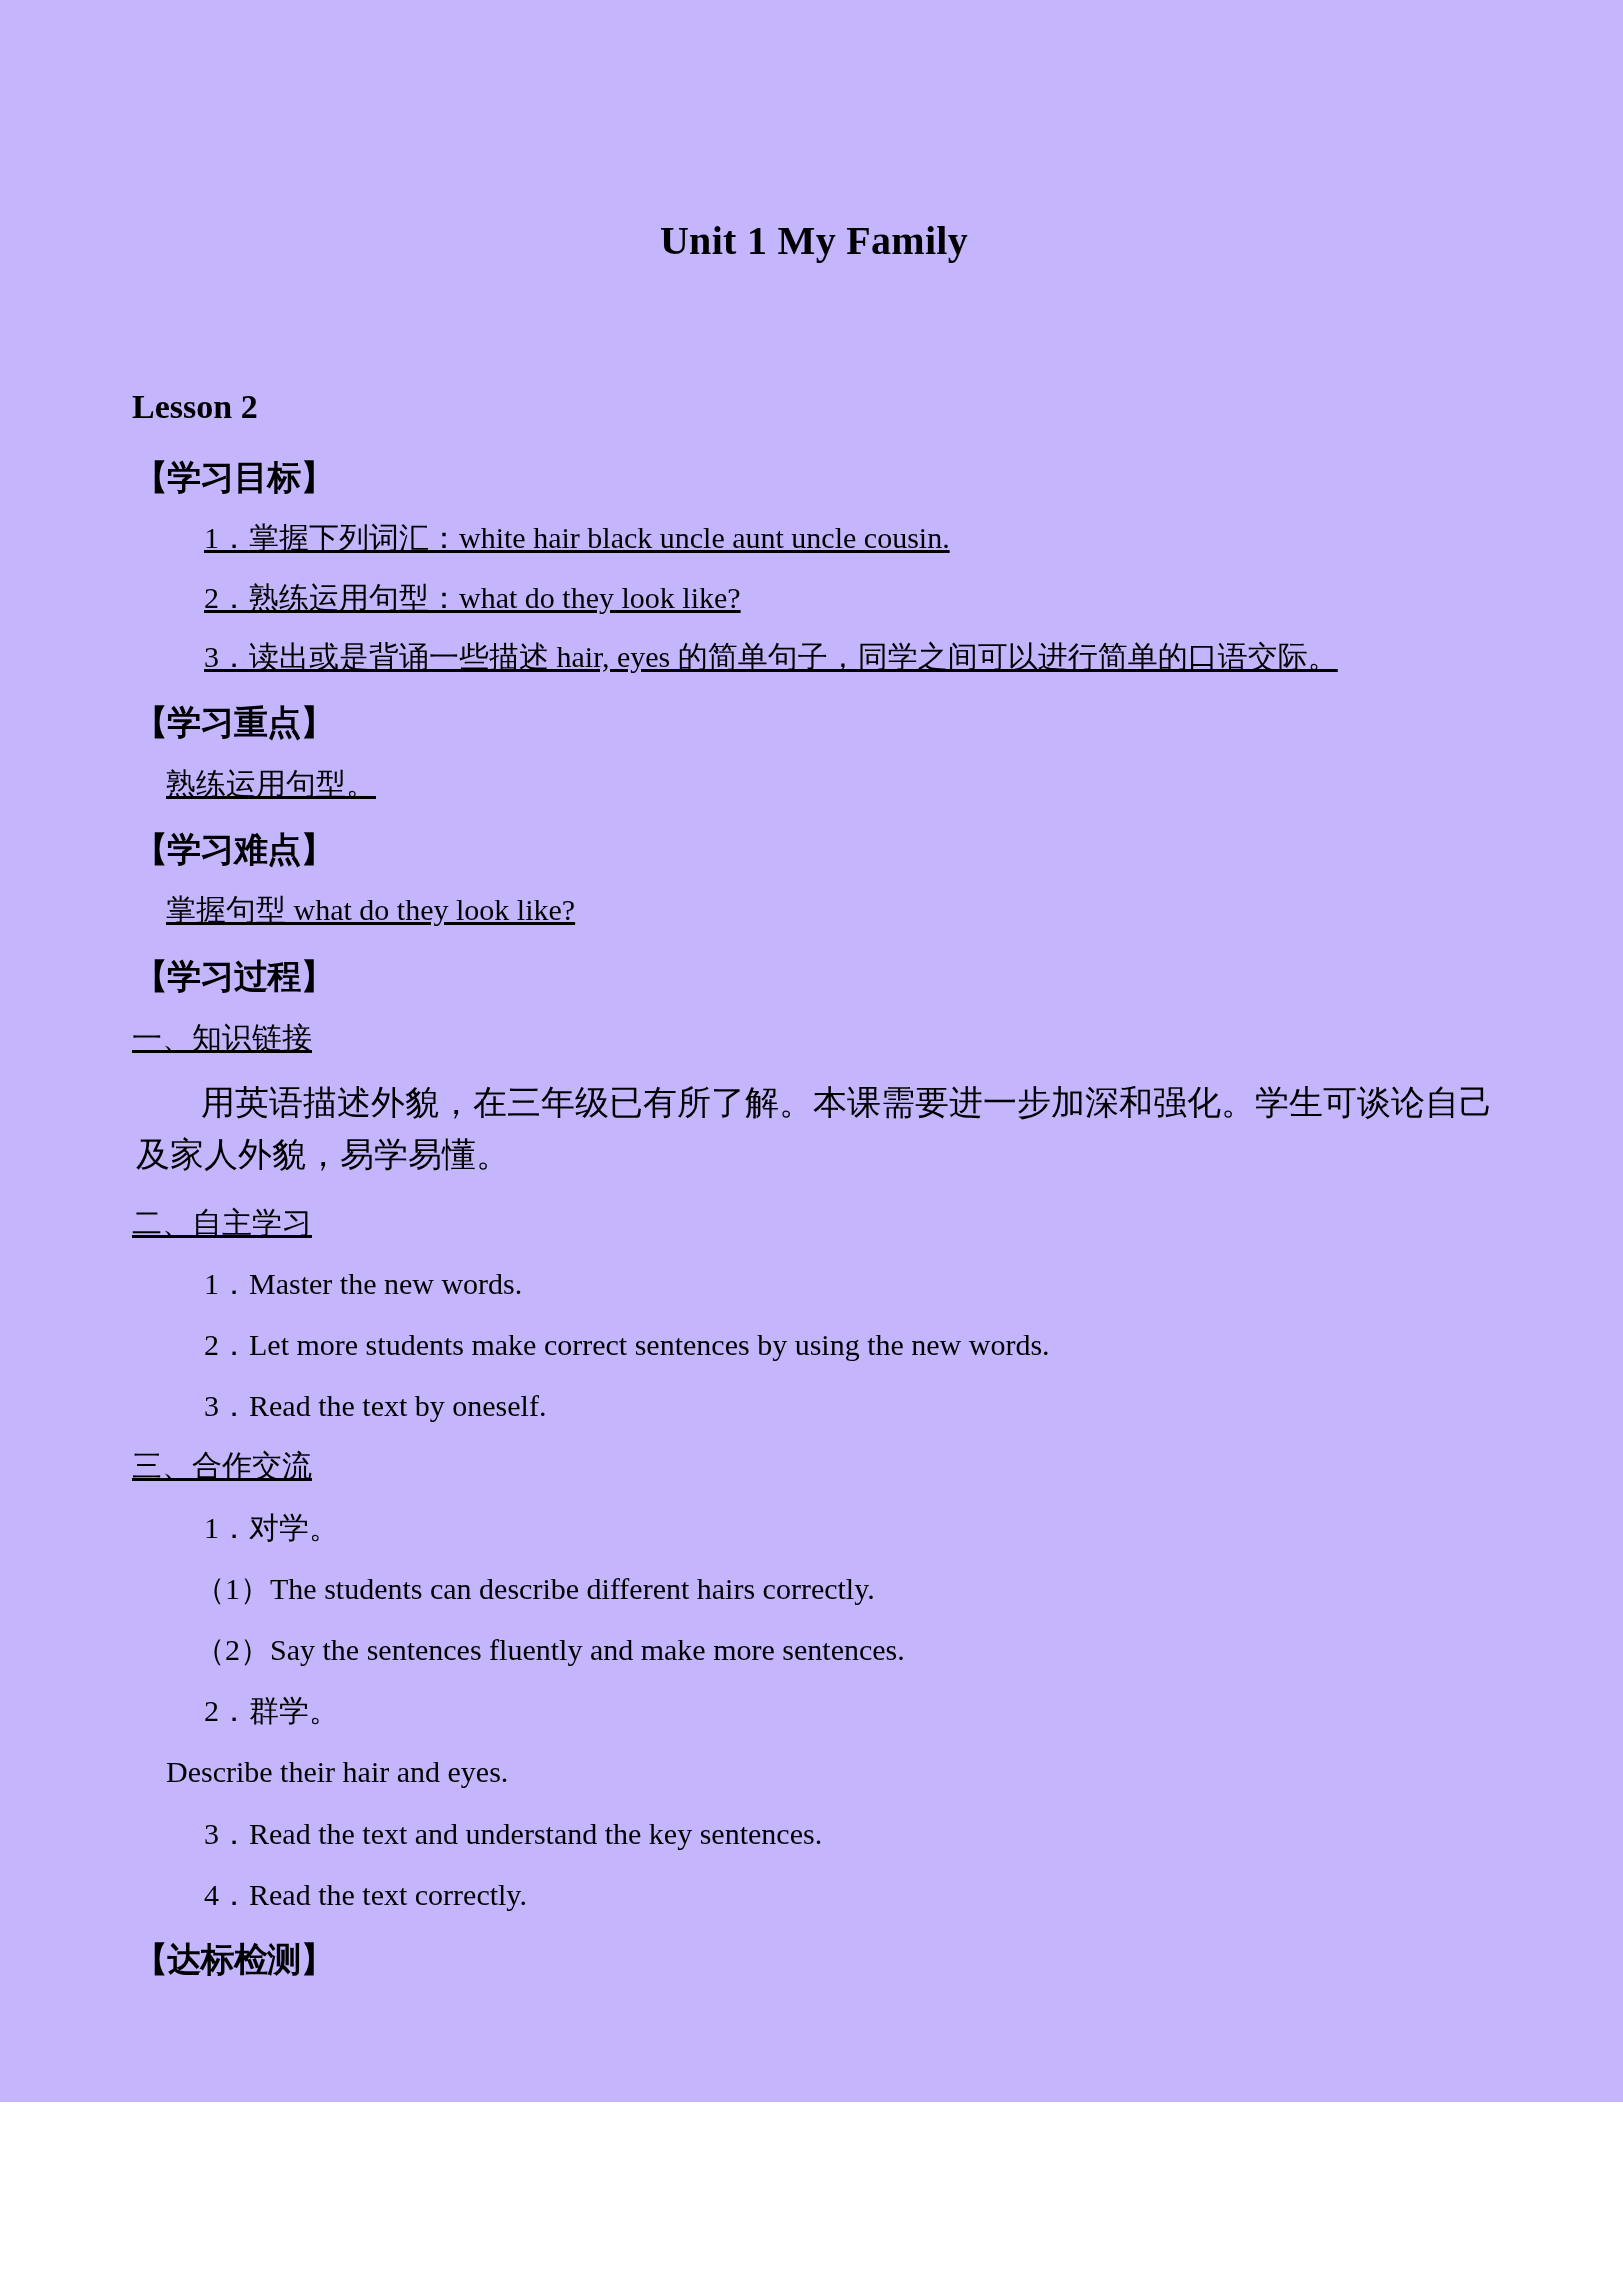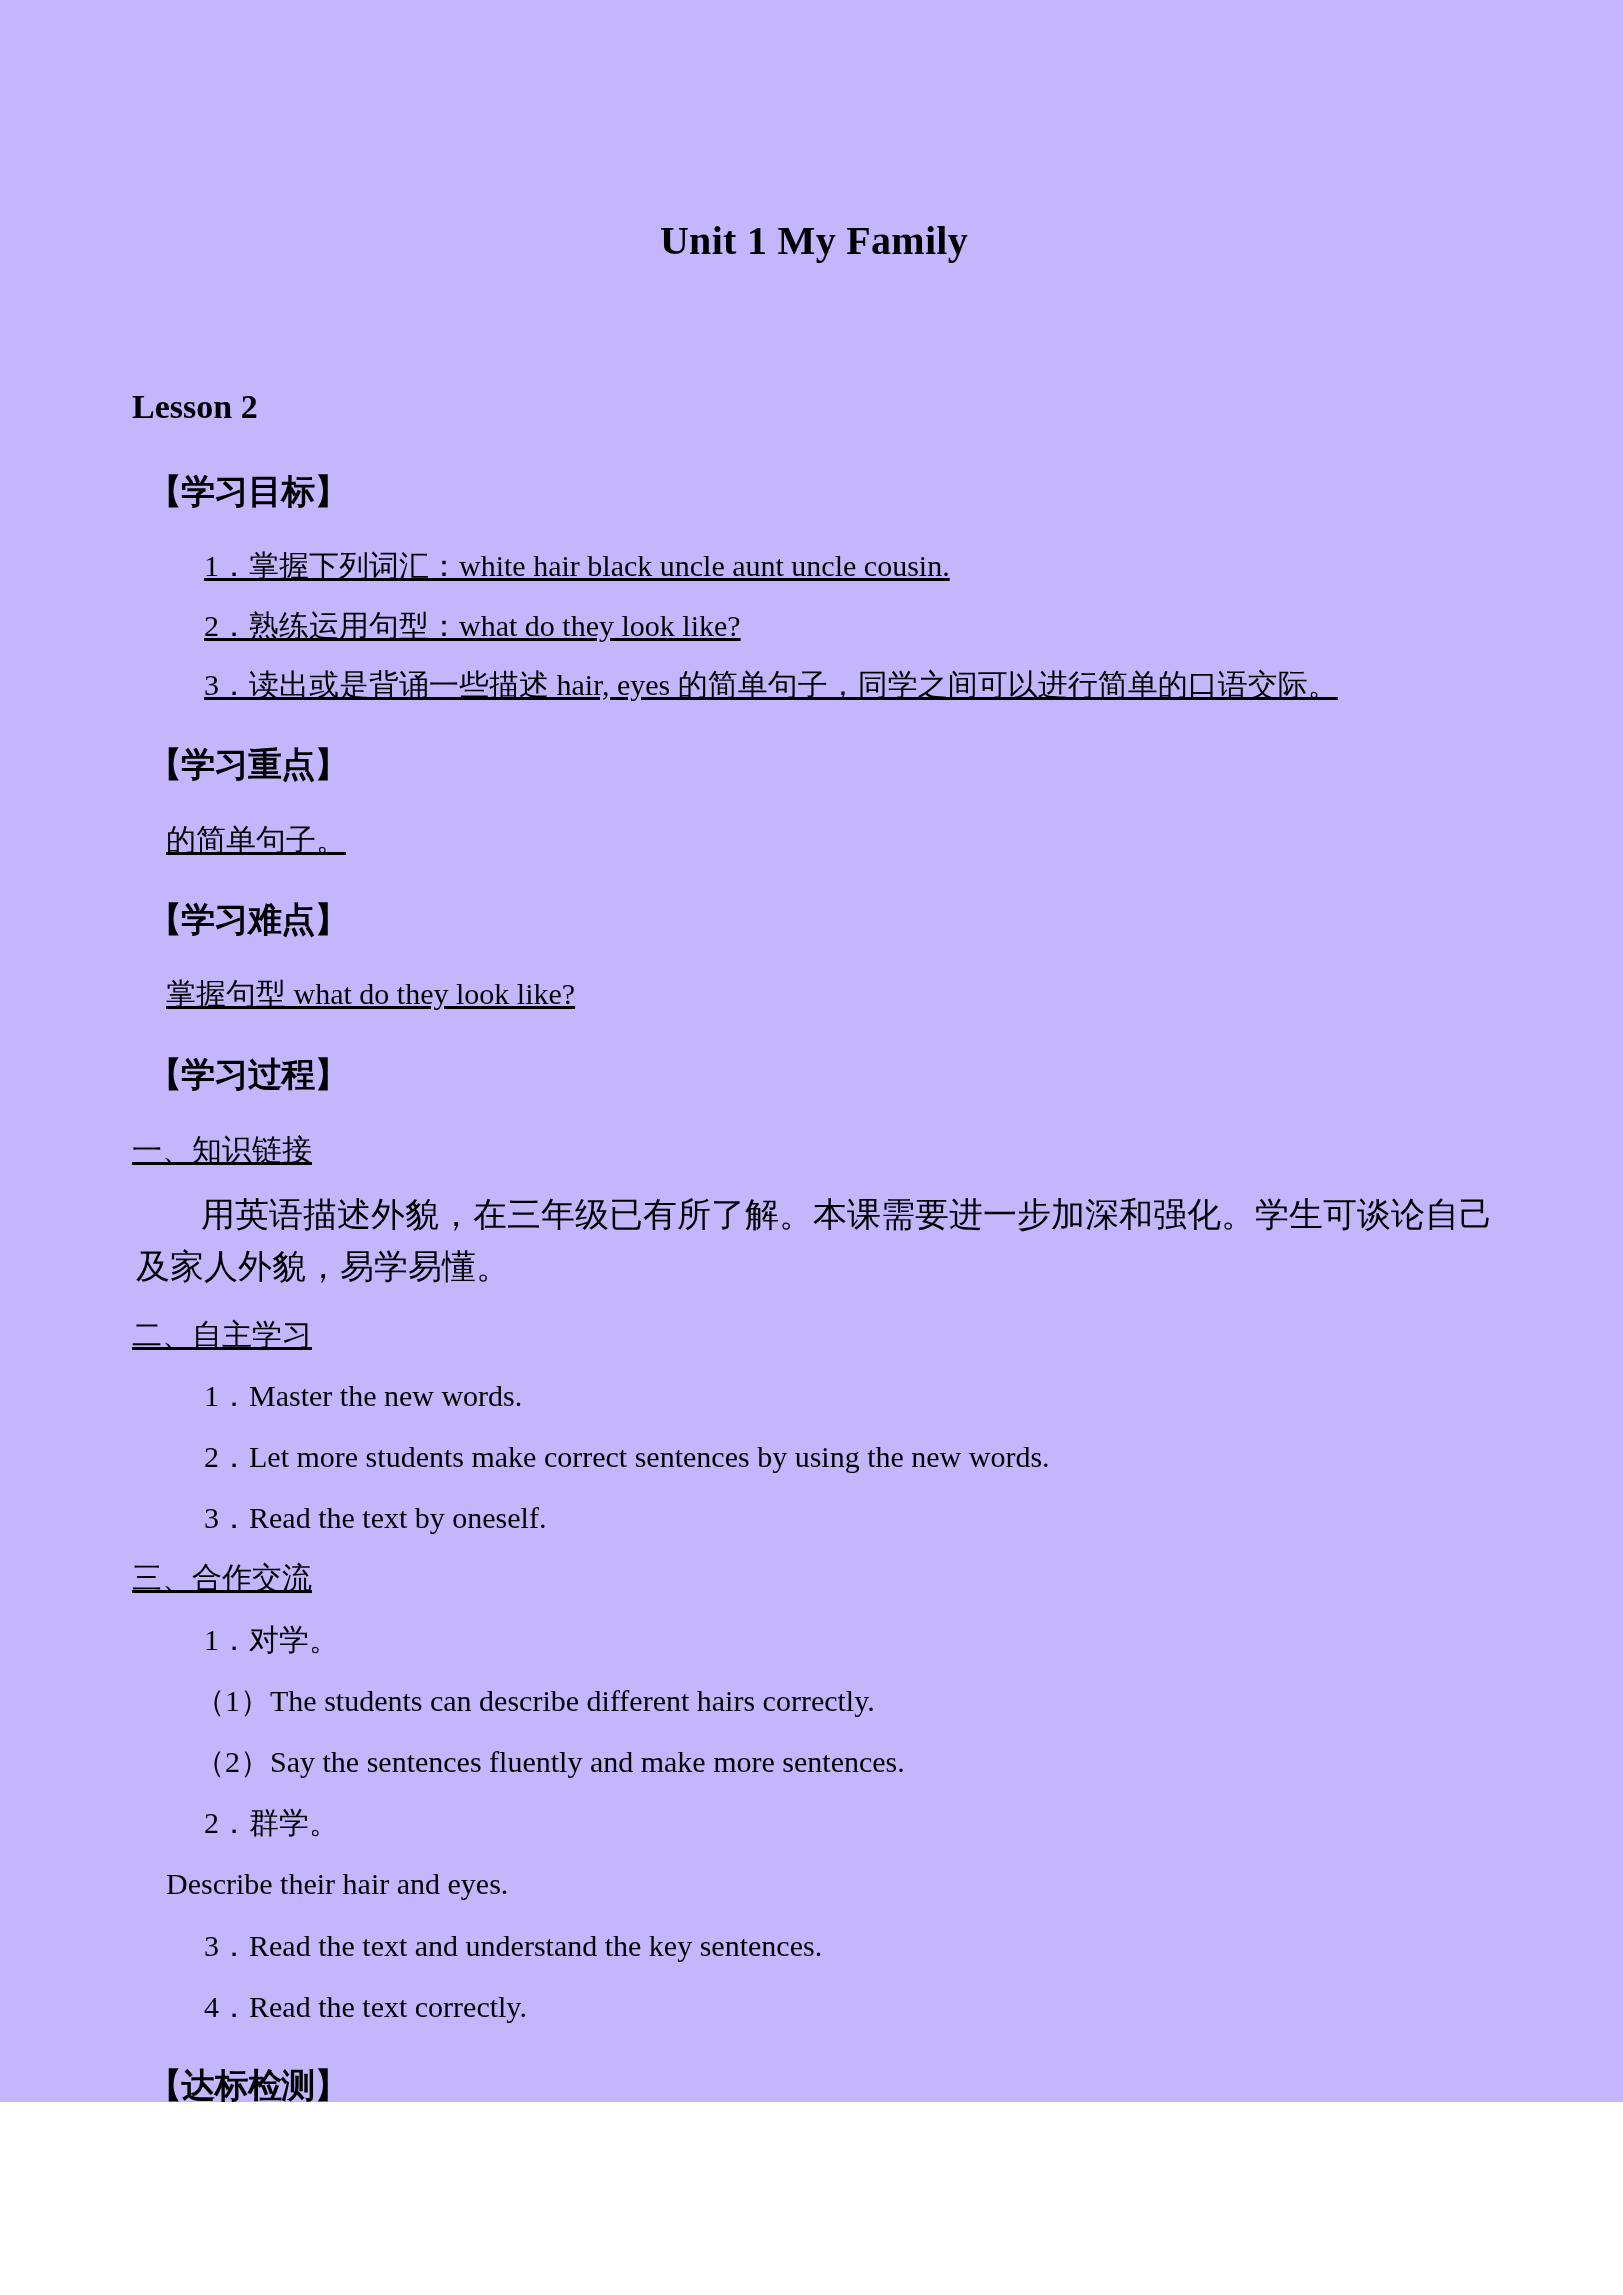--- a/index.html
+++ b/index.html
@@ -44,21 +44,21 @@
     font-weight: bold;
     font-size: 34px;
     line-height: 1.25;
     margin: 0;
     padding-top: 121px;
   }
   .bracket-heading {
     font-weight: bold;
     font-size: 34px;
     line-height: 1.3;
-    margin: 16px;
+    margin: 2px;
     padding-top: 24.5px;
     font-family: "DejaVu Sans", "Liberation Sans", sans-serif;
     letter-spacing: -0.7px;
   }
   .bracket-heading.tight {
     padding-top: 19px;
   }
 
   
   .body-line {
@@ -130,21 +130,21 @@
     <h1 class="doc-title">Unit 1 My Family</h1>
 
     <h2 class="lesson-heading">Lesson 2</h2>
 
     <h3 class="bracket-heading">【学习目标】</h3>
     <p class="body-line indent-1">1．掌握下列词汇：white hair black uncle aunt uncle cousin.</p>
     <p class="body-line indent-1">2．熟练运用句型：what do they look like?</p>
     <p class="body-line indent-1">3．读出或是背诵一些描述 hair, eyes 的简单句子，同学之间可以进行简单的口语交际。</p>
 
     <h3 class="bracket-heading tight">【学习重点】</h3>
-    <p class="body-line indent-half">的简单句子。</p>
+    <p class="body-line indent-half">熟练运用句型。</p>
 
     <h3 class="bracket-heading tight">【学习难点】</h3>
     <p class="body-line indent-half">掌握句型 what do they look like?</p>
 
     <h3 class="bracket-heading tight">【学习过程】</h3>
 
     <p class="sec-heading">一、知识链接</p>
     <p class="para">用英语描述外貌，在三年级已有所了解。本课需要进一步加深和强化。学生可谈论自己及家人外貌，易学易懂。</p>
 
     <p class="sec-heading">二、自主学习</p>

